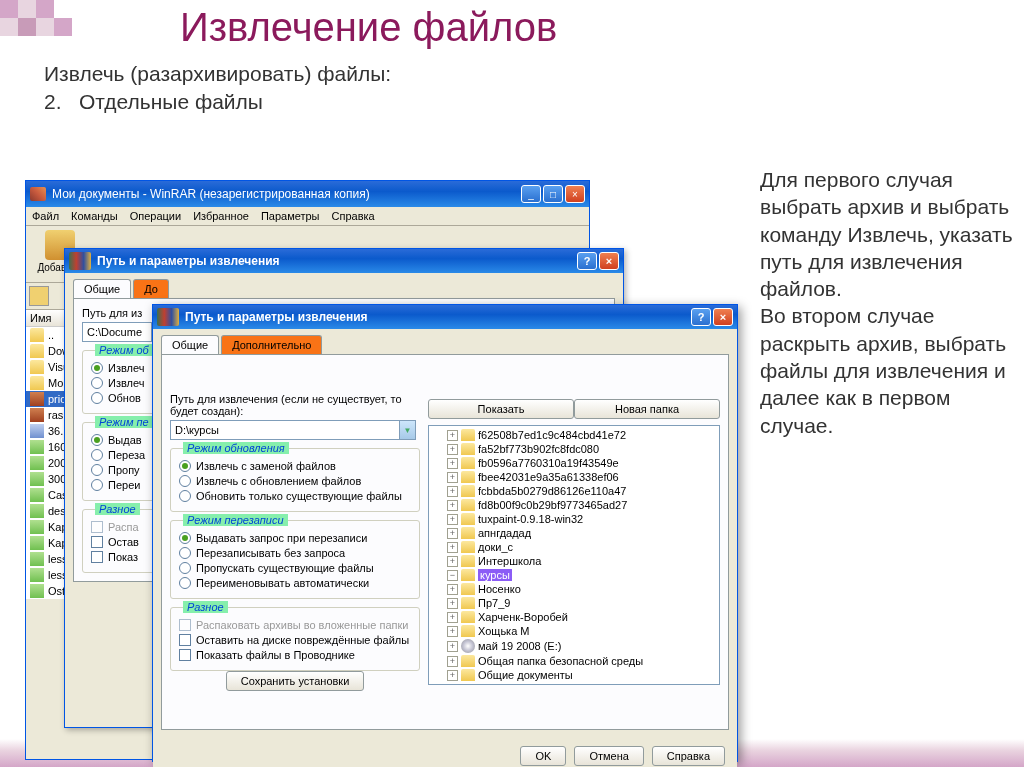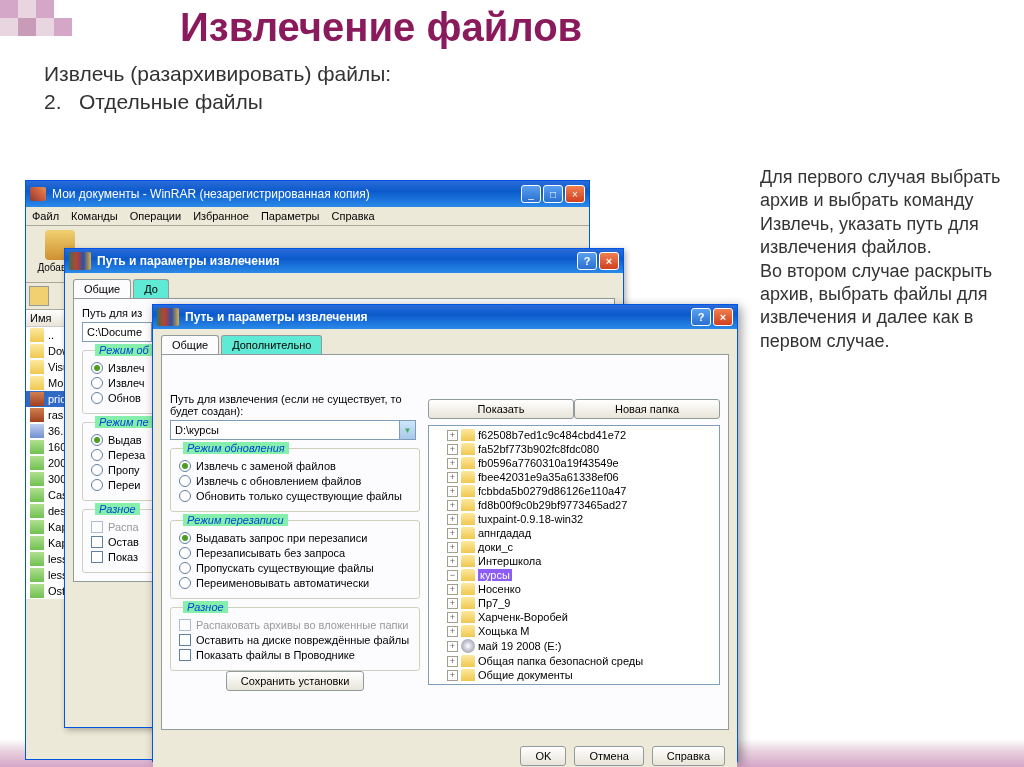--- a/index.html
+++ b/index.html
@@ -5,25 +5,25 @@
 * { box-sizing: border-box; margin: 0; padding: 0; font-family: Tahoma, Arial, sans-serif; }
 body { width: 1024px; height: 767px; background: #fff; position: relative; overflow: hidden; }
 
 .slide-deco-top { position: absolute; top: 0; left: 0; width: 170px; height: 35px; display: flex; }
 .slide-deco-top .sq { width: 18px; height: 18px; }
 .slide-deco-top .row { display: flex; }
 .sq1 { background: #d4a6c8; }
 .sq2 { background: #e8d5e0; }
 .sq3 { background: #c89bb8; }
 
-.slide-title { position: absolute; top: 5px; left: 180px; font-size: 40px; font-weight: bold; color: #8b1a5c; }
+.slide-title { position: absolute; top: 5px; left: 180px; font-size: 40px; font-weight: normal; color: #8b1a5c; }
 
 .intro-text { position: absolute; top: 60px; left: 44px; font-size: 21px; color: #333; line-height: 1.35; }
 
-.right-text { position: absolute; top: 166px; left: 760px; width: 255px; font-size: 18px; color: #333; line-height: 1.3; }
+.right-text { position: absolute; top: 166px; left: 760px; width: 255px; font-size: 21px; color: #333; line-height: 1.3; }
 
 
 .winrar-main {
   position: absolute; top: 180px; left: 25px; width: 565px; height: 580px;
   background: #ece9d8; border: 1px solid #0055e5;
 }
 .titlebar {
   background: linear-gradient(to bottom, #2a6bd8, #0b5acc 40%, #2a8ae8);
   height: 26px; display: flex; align-items: center; padding: 0 4px; color: #fff;
   font-size: 12px;
@@ -57,21 +57,21 @@
   background:#ece9d8; border:1px solid #0055e5; box-shadow: 2px 2px 6px rgba(0,0,0,0.3);
 }
 .dlg-title { background: linear-gradient(to bottom,#2a6bd8,#0b5acc 40%,#2a8ae8); height:24px; display:flex; align-items:center; color:#fff; font-size:12px; font-weight:bold; padding:0 4px; }
 .dlg-title .booksicon { width:22px; height:18px; background: linear-gradient(90deg,#3a7050,#c04030,#3050a0,#e0b040); margin-right:6px; border-radius:2px; }
 .dlg-title .dlgbtns { margin-left:auto; display:flex; gap:2px; }
 .dlgbtn { width:20px; height:18px; border-radius:3px; border:1px solid #fff; display:flex;align-items:center;justify-content:center; font-size:11px; }
 .dlgbtn.help { background: linear-gradient(#5aa0f0,#2a70d0); color:#fff; font-weight:bold; }
 .dlgbtn.close2 { background: linear-gradient(#f08050,#d04020); color:#fff; font-weight:bold; }
 
 .tabs { display:flex; padding:6px 8px 0 8px; font-size:11px; }
-.tab { padding:3px 10px; background:#5eead4; border:1px solid #919b9c; border-bottom:none; border-radius:3px 3px 0 0; margin-right:2px; }
+.tab { padding:3px 10px; background:#f97316; border:1px solid #919b9c; border-bottom:none; border-radius:3px 3px 0 0; margin-right:2px; }
 .tab.active { background:#fcfcfe; position:relative; z-index:2; }
 .tabbody { margin:0 8px 8px 8px; background:#fcfcfe; border:1px solid #919b9c; padding:8px; position:relative; }
 
 .field-label { font-size:11px; margin-bottom:3px; }
 .text-input { width:100%; height:20px; border:1px solid #7f9db9; background:#fff; font-size:11px; padding:2px 4px; }
 
 .groupbox { border:1px solid #d0d0bf; border-radius:3px; padding:8px 8px 6px 8px; margin-top:8px; position:relative; font-size:11px; }
 .groupbox .gb-title { position:absolute; top:-7px; left:12px; background:#86efac; padding:0 4px; color:#0046d5;font-style:italic; }
 .radio-row, .check-row { display:flex; align-items:center; gap:5px; margin:3px 0; font-size:11px; }
 .radio { width:12px; height:12px; border:1px solid #6080a0; border-radius:50%; background:#fff; display:flex; align-items:center; justify-content:center; }

